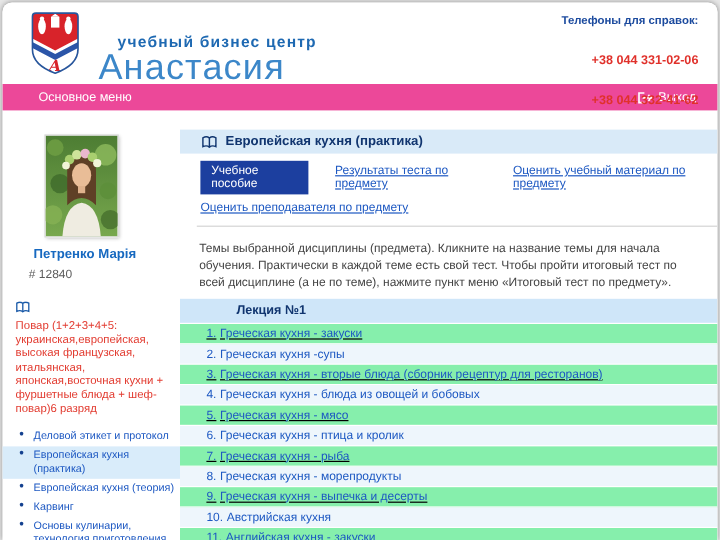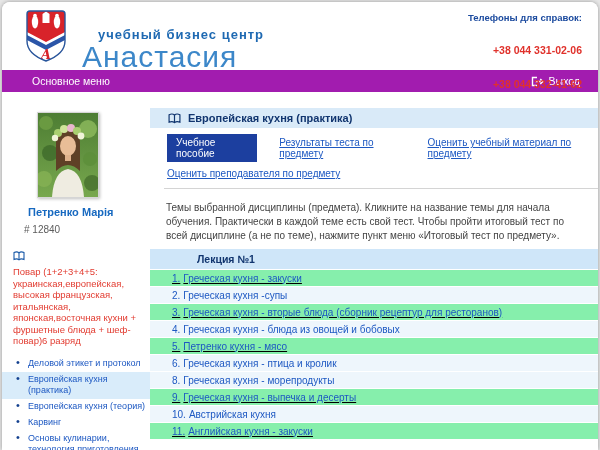--- a/index.html
+++ b/index.html
@@ -45,21 +45,21 @@
   .phones {
     position: absolute; right: 16px; top: 10px;
     text-align: right;
   }
   .phones-label { color: #1b4a9e; font-weight: bold; font-size: 9.5px; display: block; }
   .phone { color: #e0312b; font-weight: bold; font-size: 10.5px; line-height: 14px; display: block; margin-top: 20px; }
 
   
   .navbar {
     height: 22px;
-    background: #a21caf;
+    background: #ec4899;
     color: #ffffff;
     display: flex;
     align-items: center;
     font-size: 10.5px;
   }
   .nav-menu-label { margin-left: 30px; cursor: pointer; }
   .nav-spacer { flex: 1; }
   .logout { display: flex; align-items: center; margin-right: 18px; cursor: pointer; }
   .logout svg { margin-right: 5px; display: block; }
 
@@ -281,22 +281,23 @@
 
       <p class="intro">Темы выбранной дисциплины (предмета). Кликните на название темы для начала обучения. Практически в каждой теме есть свой тест. Чтобы пройти итоговый тест по всей дисциплине (а не по теме), нажмите пункт меню «Итоговый тест по предмету».</p>
 
       <div class="lecture-list">
         <div class="lecture-head">Лекция №1</div>
         <div id="lecture-rows">
             <div class="lrow odd"><span class="lnum">1.</span><a class="llink">Греческая кухня - закуски</a></div>
             <div class="lrow even"><span class="lnum">2.</span><a class="llink">Греческая кухня -супы</a></div>
             <div class="lrow odd"><span class="lnum">3.</span><a class="llink">Греческая кухня - вторые блюда (сборник рецептур для ресторанов)</a></div>
             <div class="lrow even"><span class="lnum">4.</span><a class="llink">Греческая кухня - блюда из овощей и бобовых</a></div>
-            <div class="lrow odd"><span class="lnum">5.</span><a class="llink">Петренко кухня - мясо</a></div>
+            <div class="lrow odd"><span class="lnum">5.</span><a class="llink">Греческая кухня - мясо</a></div>
             <div class="lrow even"><span class="lnum">6.</span><a class="llink">Греческая кухня - птица и кролик</a></div>
+            <div class="lrow odd"><span class="lnum">7.</span><a class="llink">Греческая кухня - рыба</a></div>
             <div class="lrow even"><span class="lnum">8.</span><a class="llink">Греческая кухня - морепродукты</a></div>
             <div class="lrow odd"><span class="lnum">9.</span><a class="llink">Греческая кухня - выпечка и десерты</a></div>
             <div class="lrow even"><span class="lnum">10.</span><a class="llink">Австрийская кухня</a></div>
             <div class="lrow odd"><span class="lnum">11.</span><a class="llink">Английская кухня - закуски</a></div>
           </div>
       </div>
     </section>
 
   </div>
 </div>

